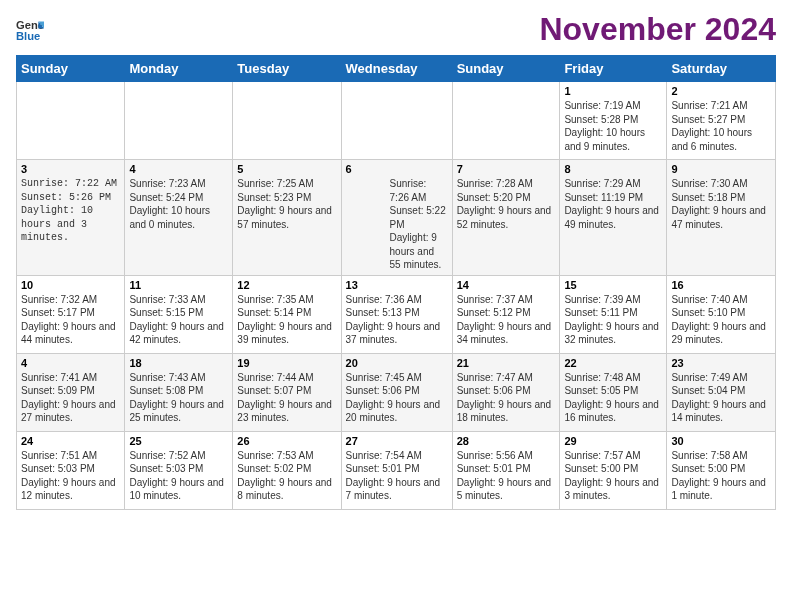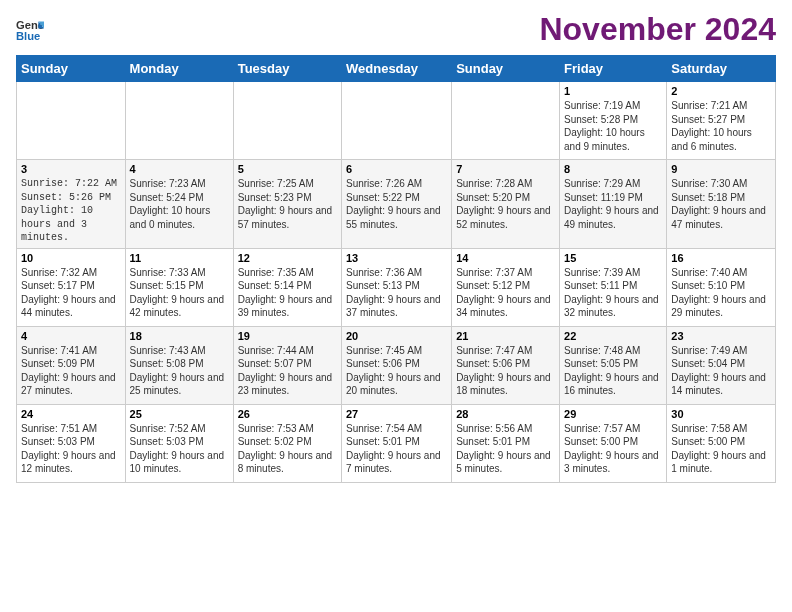--- a/index.html
+++ b/index.html
@@ -148,21 +148,21 @@
 Daylight: 10 hours and 0 minutes.</div>
           </td>
           <td>
             <span class="day-num">5</span>
             <div class="day-info" style="white-space: pre-line;">Sunrise: 7:25 AM
 Sunset: 5:23 PM
 Daylight: 9 hours and 57 minutes.</div>
           </td>
           <td>
             <span class="day-num">6</span>
-            <div class="day-info" style="white-space: pre-line;">Sunrise: 7:26 AM
+            <div class="day-info" style="white-space: pre-line; margin-left: 44px;">Sunrise: 7:26 AM
 Sunset: 5:22 PM
 Daylight: 9 hours and 55 minutes.</div>
           </td>
           <td>
             <span class="day-num">7</span>
             <div class="day-info" style="white-space: pre-line;">Sunrise: 7:28 AM
 Sunset: 5:20 PM
 Daylight: 9 hours and 52 minutes.</div>
           </td>
           <td>

